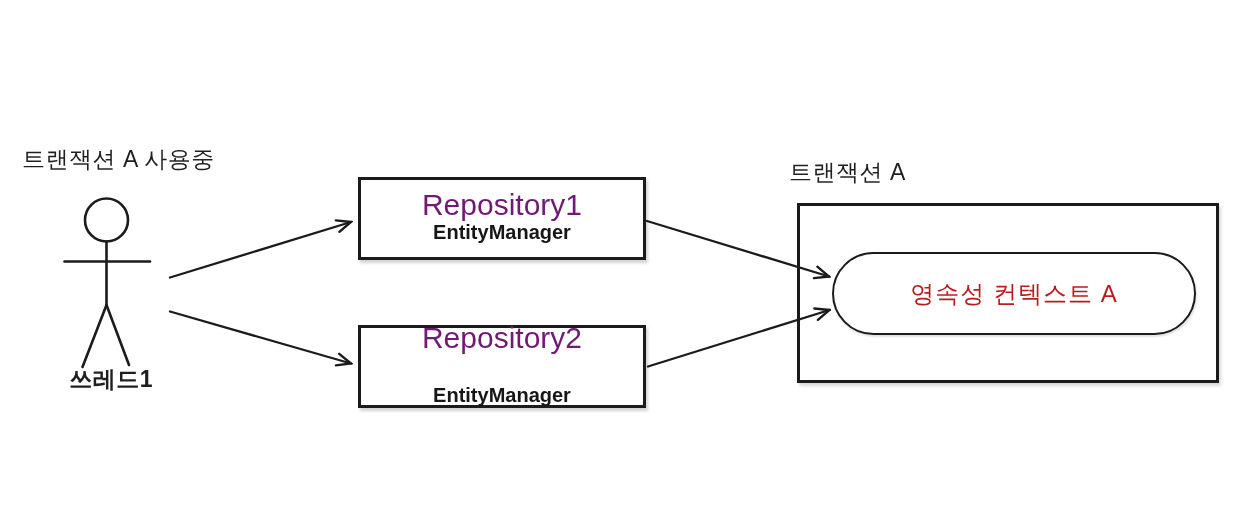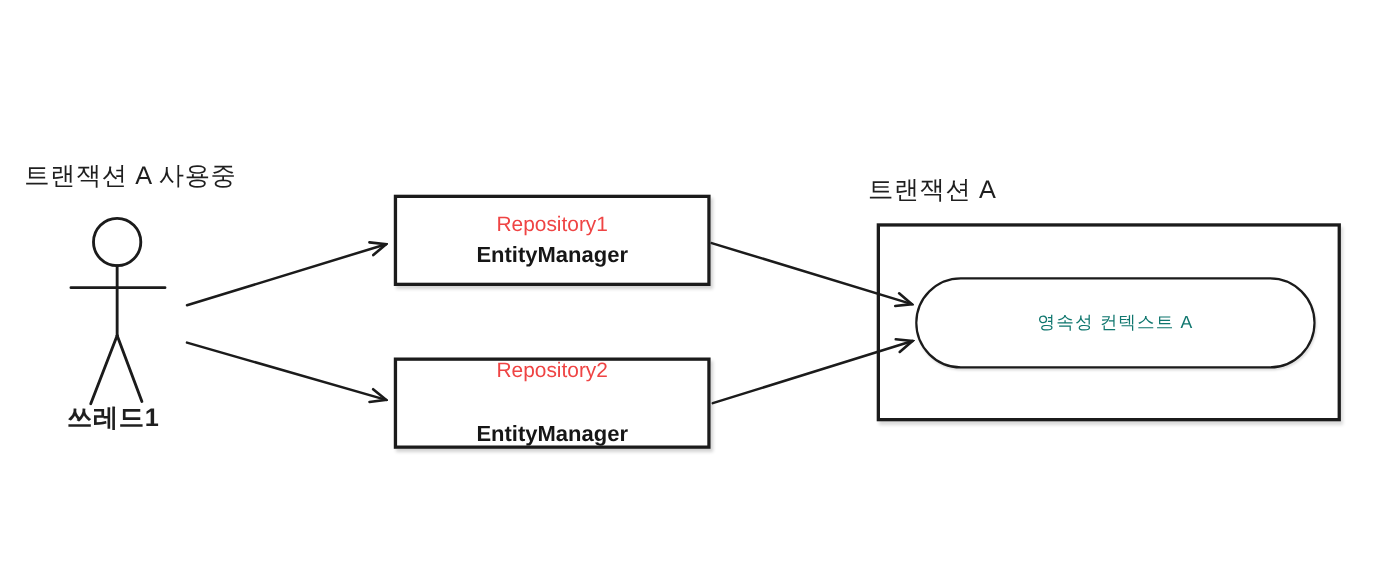--- a/index.html
+++ b/index.html
@@ -21,43 +21,43 @@
   .caption {
     font-size: 23px;
     line-height: 26px;
     font-weight: 500;
     letter-spacing: 0.5px;
     white-space: nowrap;
     color: #1f1f1f;
   }
 
   .actor-caption { left: 22px; top: 146px; }
-  .thread-label  { left: 61px; top: 366px; width: 92px; text-align: left; font-weight: 700; }
+  .thread-label  { left: 61px; top: 366px; width: 92px; text-align: right; font-weight: 700; }
   .tx-label      { left: 757px; top: 159px; margin-left: 32px; }
 
   .repo-box {
     left: 358px;
     width: 288px;
     height: 83px;
     box-sizing: border-box;
     border: 3px solid #1b1b1b;
     background: #ffffff;
     box-shadow: 2px 3px 3px rgba(0,0,0,0.18);
     display: flex;
     flex-direction: column;
     align-items: center;
     justify-content: center;
   }
   .repo-box.first  { top: 177px; }
   .repo-box.second { top: 325px; gap: 30px; }
   .repo-title {
-    font-size: 19px;
+    font-size: 30px;
     line-height: 27px;
     font-weight: 400;
-    color: #ef4444;
+    color: #701a75;
     white-space: nowrap;
   }
   .repo-subtitle {
     font-size: 20px;
     line-height: 29px;
     font-weight: 700;
     color: #161616;
     white-space: nowrap;
   }
 
@@ -80,25 +80,25 @@
     box-sizing: border-box;
     border: 2.5px solid #1b1b1b;
     border-radius: 42px;
     background: #ffffff;
     box-shadow: 1px 2px 2px rgba(0,0,0,0.12);
     display: flex;
     align-items: center;
     justify-content: center;
   }
   .stadium-text {
-    font-size: 16px;
+    font-size: 24px;
     font-weight: 500;
     letter-spacing: 1px;
     white-space: nowrap;
-    color: #0f766e;
+    color: #b91c1c;
   }
 
   svg.lines {
     position: absolute;
     left: 0;
     top: 0;
     pointer-events: none;
   }
 </style>
 </head>

